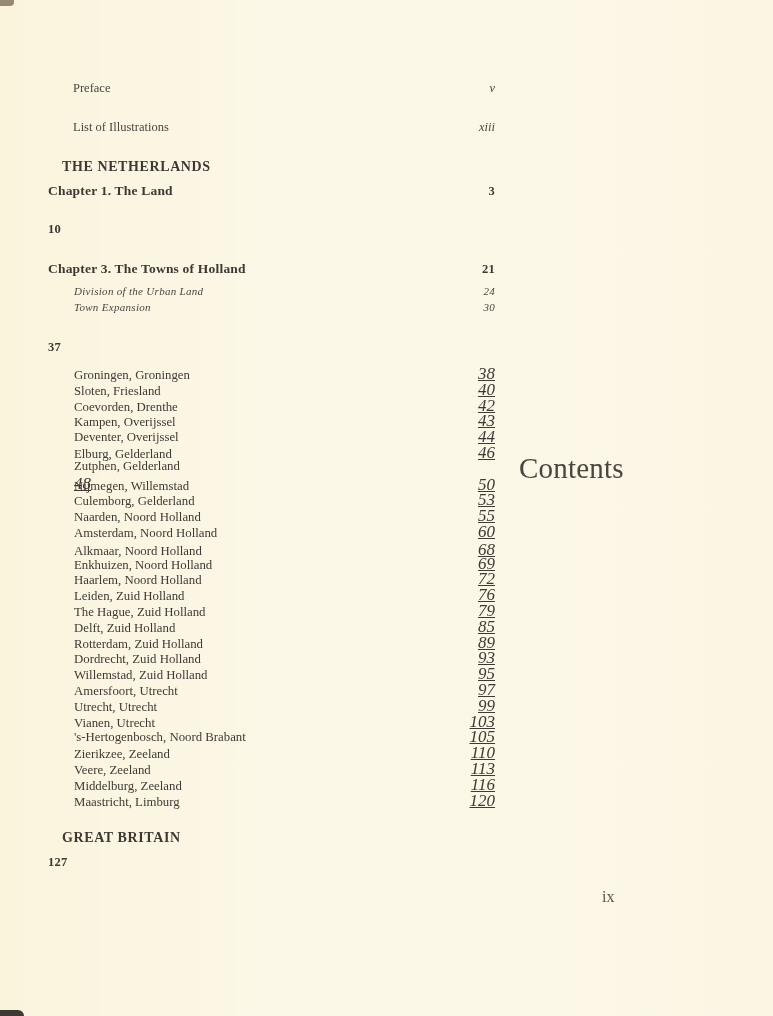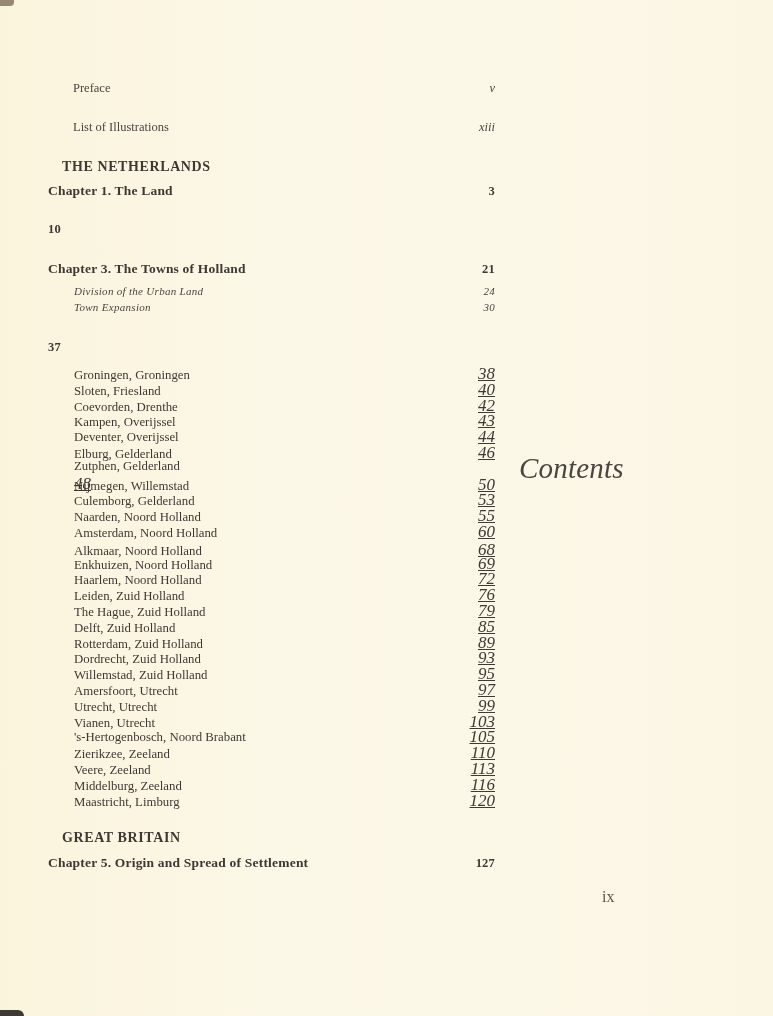--- a/index.html
+++ b/index.html
@@ -21,21 +21,21 @@
   .row .page-num { text-align: right; }
   .front { left: 73px; width: 422px; font-size: 12.5px; color: #4a4540; }
   .front .page-num { font-style: italic; font-size: 12.5px; }
   .section-head { position: absolute; left: 62px; font-weight: bold; font-size: 14px; letter-spacing: 0.6px; color: #3d3833; }
   .chapter { left: 48px; width: 447px; font-weight: bold; font-size: 13.5px; color: #3d3833; letter-spacing: 0.2px; }
   .chapter .page-num { font-weight: bold; font-size: 12.5px; }
   .sub { left: 74px; width: 421px; font-style: italic; font-size: 11px; color: #4a4540; letter-spacing: 0.3px; align-items: center; }
   .sub .page-num { font-style: italic; }
   .city { left: 74px; width: 421px; font-size: 12.8px; color: #3e3934; }
   .city .page-num { font-style: italic; font-size: 17px; text-decoration: underline; }
-  .contents-title { position: absolute; left: 519px; top: 452px; font-style: italic; font-size: 29px; color: #4a4540; letter-spacing: 0.2px; }
+  .contents-title { position: absolute; left: 519px; top: 452px; font-size: 29px; color: #4a4540; letter-spacing: 0.2px; }
   .folio { position: absolute; left: 602px; top: 888px; font-size: 16px; color: #5a5550; }
 </style>
 </head>
 <body>
 
 <div class="page">
   <div class="edge-tl"></div>
   <div class="edge-bl"></div>
 
   <div class="toc">
@@ -184,20 +184,19 @@
           <span class="page-num">116</span>
         </div>
         <div class="row city" style="top: 790.6px;">
           <span>Maastricht, Limburg</span>
           <span class="page-num">120</span>
         </div>
       </div>
 
     <div class="section-head" style="top:830px">GREAT BRITAIN</div>
     <div class="row chapter" style="top:855px">
-      <span>Chapter 5. Origin and Spread of Settlement</span>
       <span class="page-num">127</span>
     </div>
   </div>
 
   <div class="contents-title">Contents</div>
   <div class="folio">ix</div>
 </div>
 
 </body></html>

